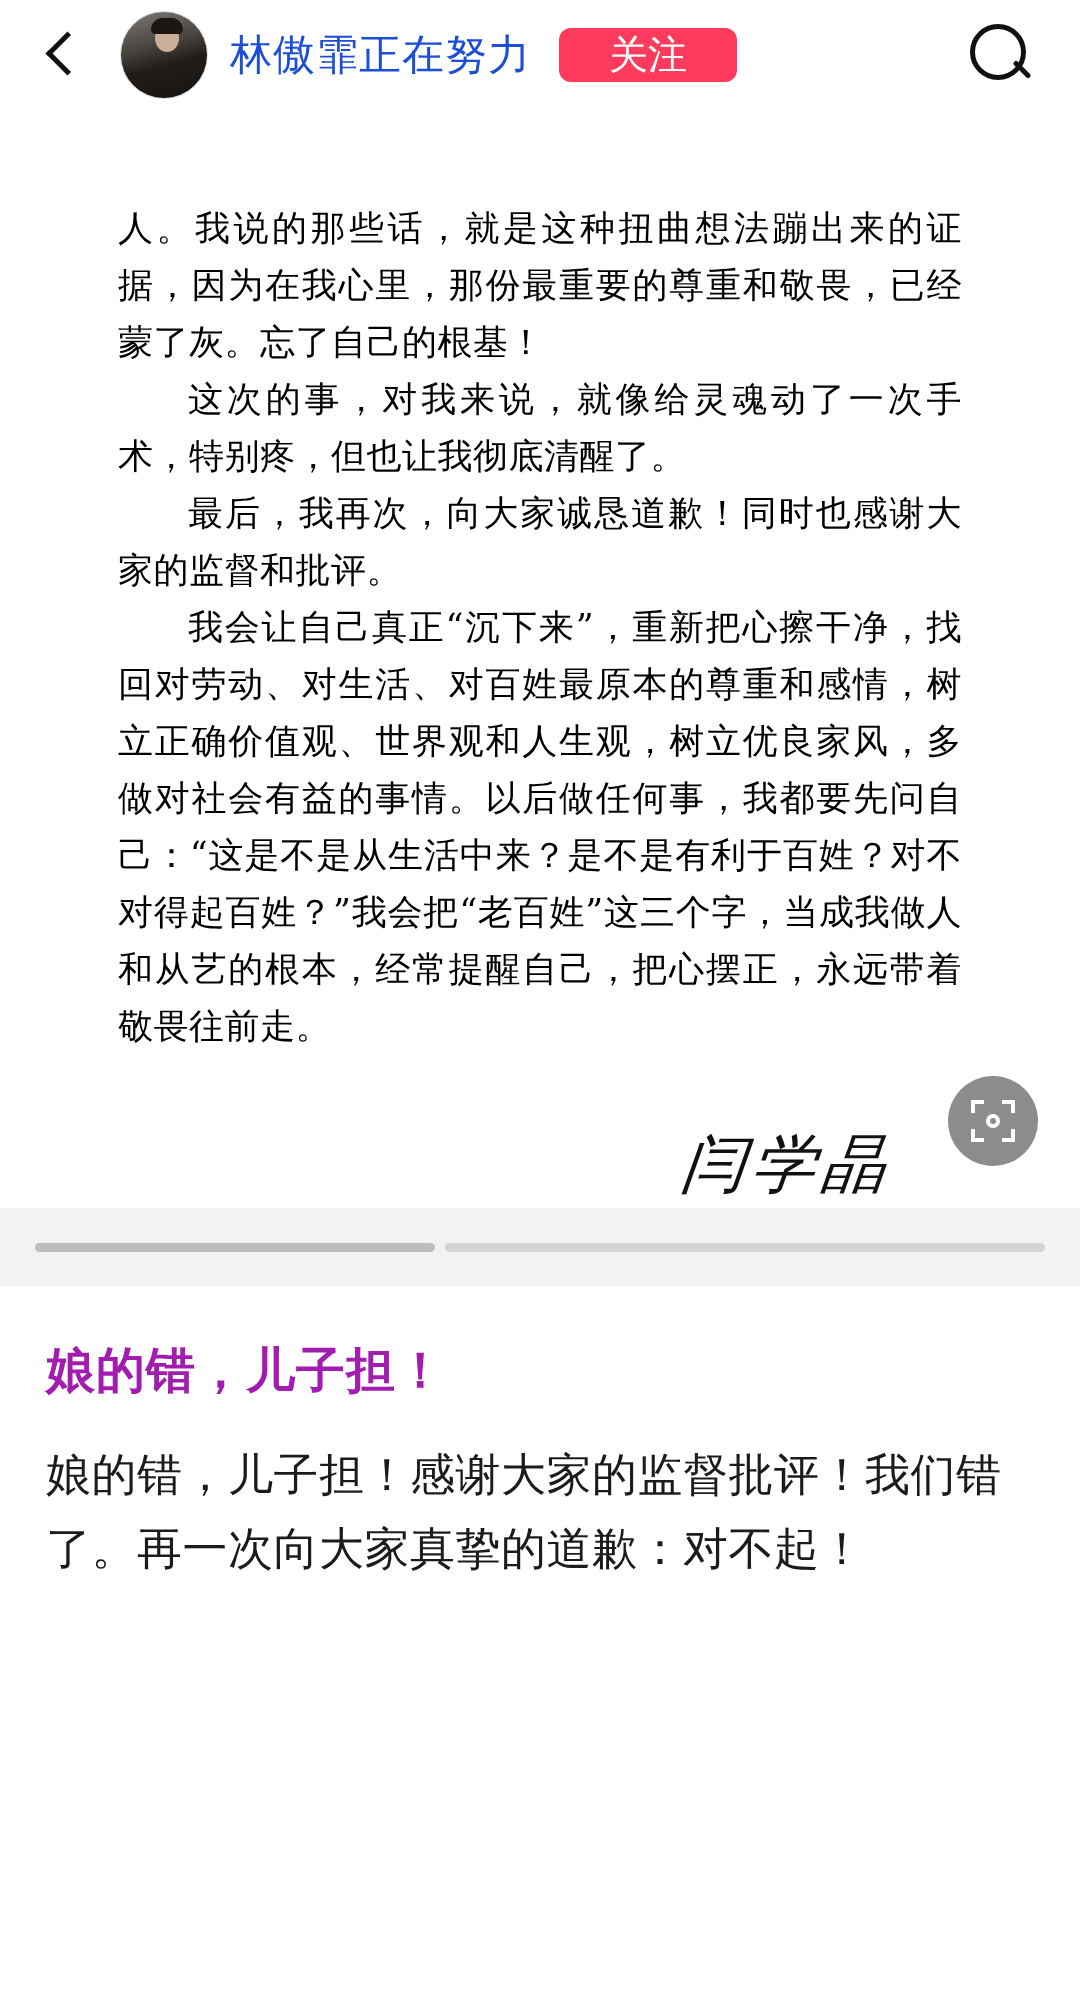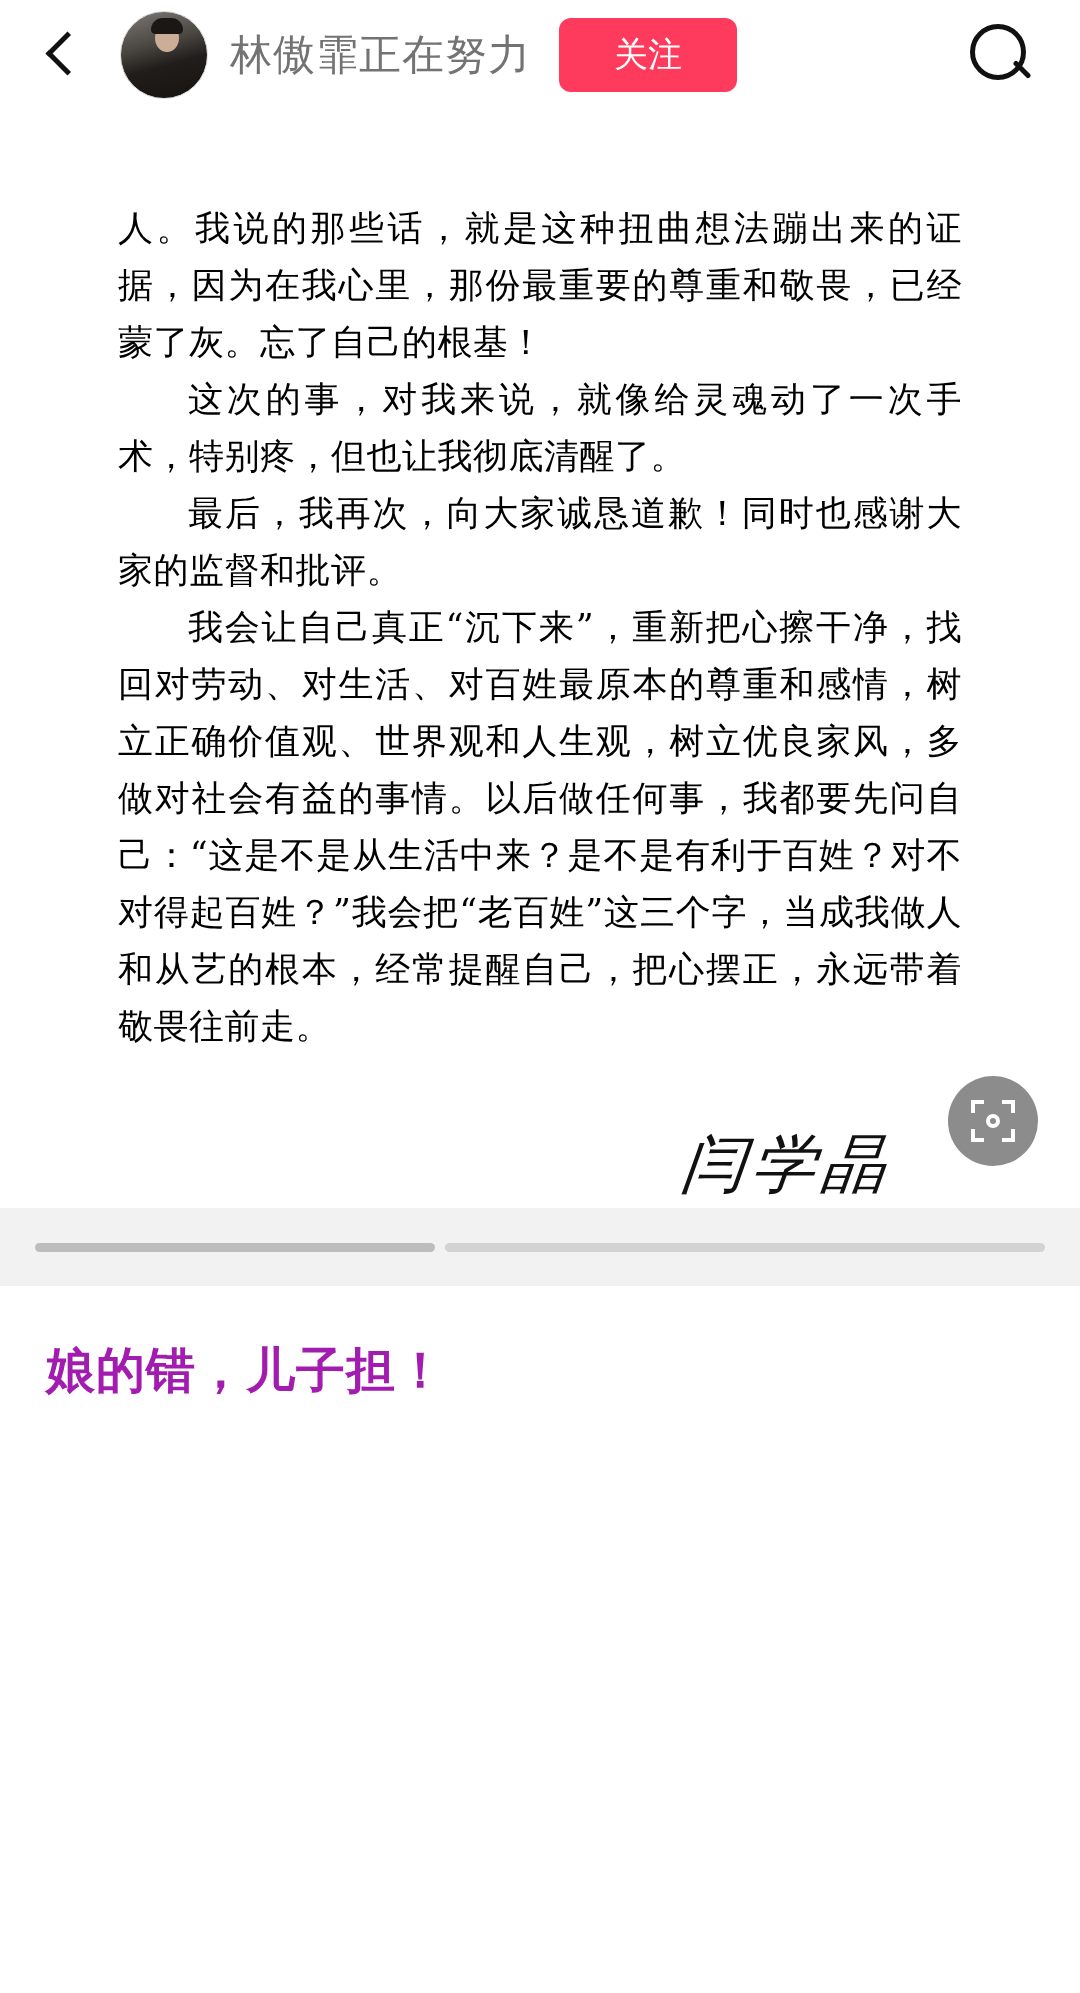--- a/index.html
+++ b/index.html
@@ -66,33 +66,33 @@
     content: "";
     position: absolute;
     left: 30px; top: 6px;
     width: 32px; height: 16px;
     border-radius: 16px 16px 6px 6px;
     background: #1b1715;
   }
   .username {
     margin-left: 22px;
     font-size: 42px;
-    color: #737373;
+    color: #1d4ed8;
     letter-spacing: 1px;
     white-space: nowrap;
     font-family: "DejaVu Sans", "Liberation Sans", sans-serif;
   }
   .follow-btn {
     margin-left: 28px;
     width: 178px;
-    height: 74px;
+    height: 54px;
     border-radius: 12px;
     background: #fe3b5c;
     color: #ffffff;
-    font-size: 34px;
+    font-size: 39px;
     display: flex;
     align-items: center;
     justify-content: center;
     border: none;
     cursor: pointer;
     font-family: "DejaVu Sans", "Liberation Sans", sans-serif;
     flex: 0 0 178px;
   }
   .search-icon {
     margin-left: auto;
@@ -263,15 +263,16 @@
 
   <div class="pager-zone">
     <div class="pager">
       <div class="seg active" style="width:400px"></div>
       <div class="seg" style="width:600px"></div>
     </div>
   </div>
 
   <div class="caption">
     <h1>娘的错，儿子担！</h1>
+    <div class="body">娘的错，儿子担！感谢大家的监督批评！我们错了。再一次向大家真挚的道歉：对不起！</div>
   </div>
 
 </div>
 
 </body></html>

